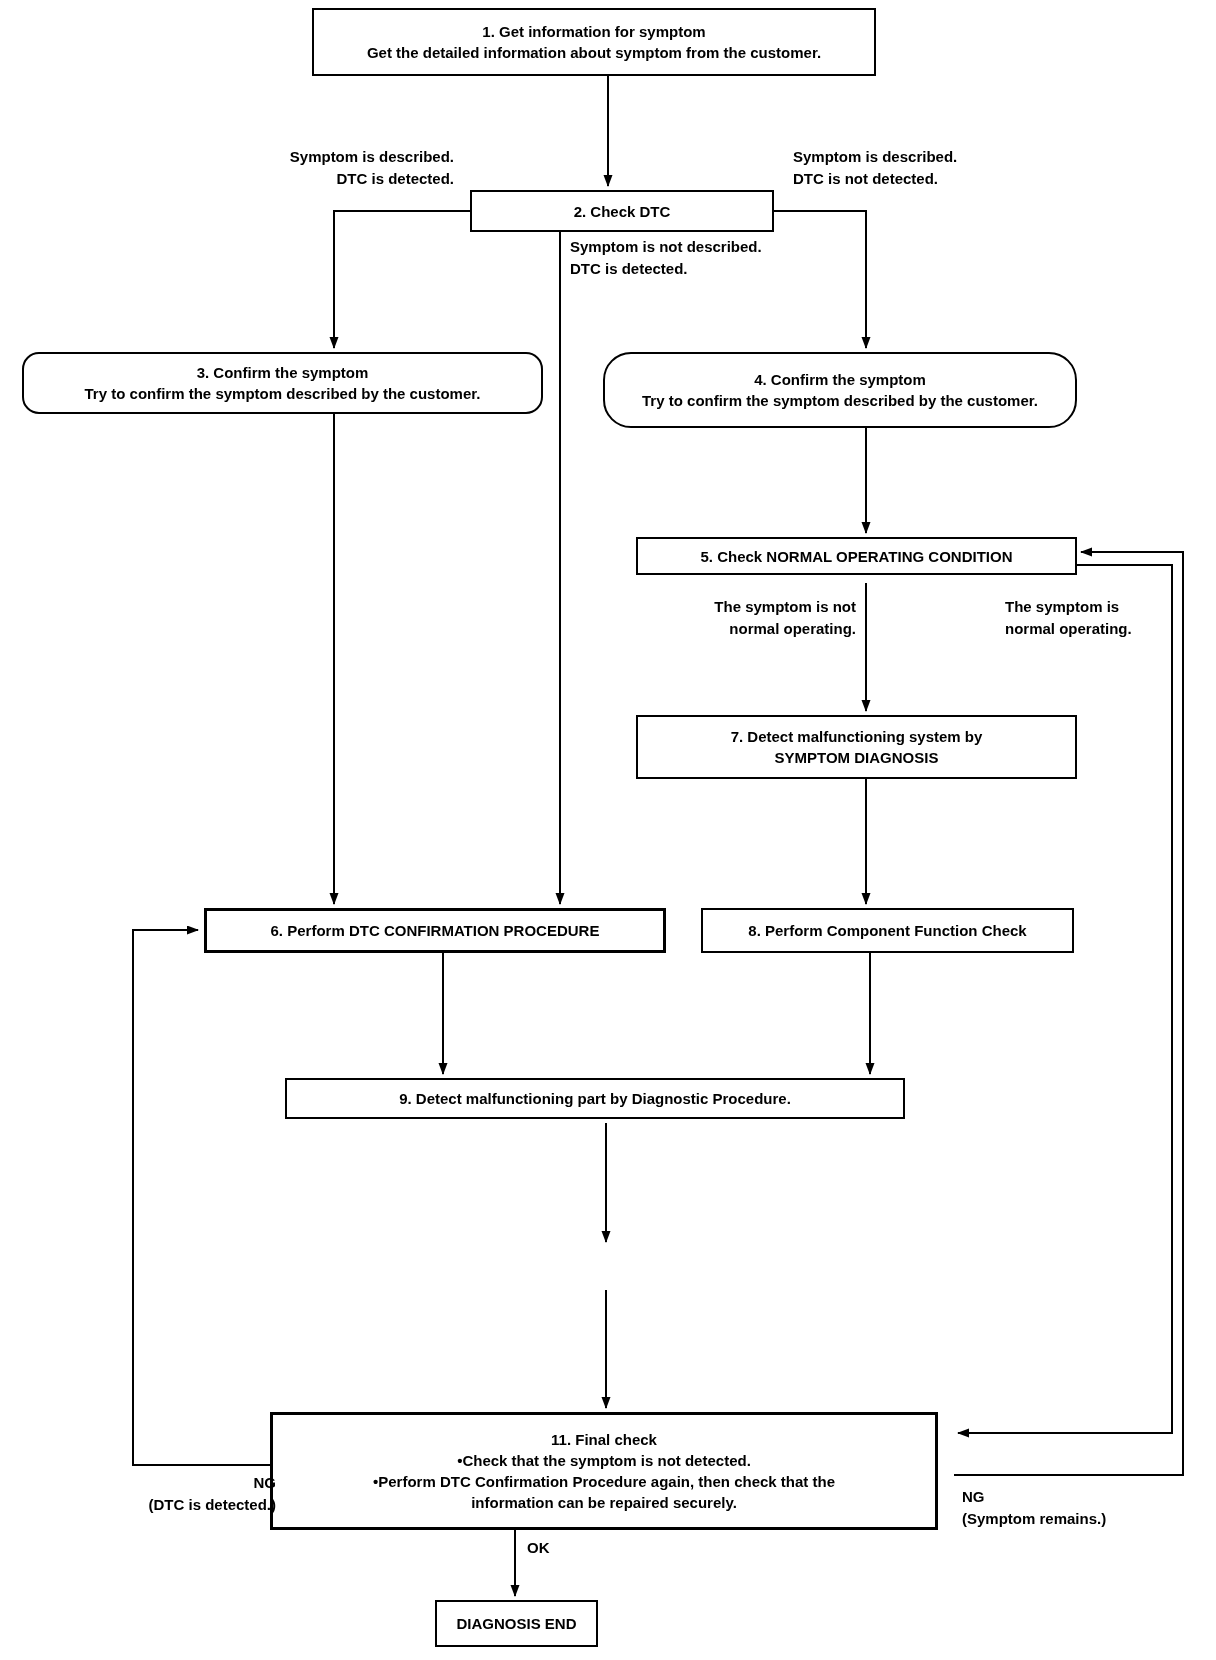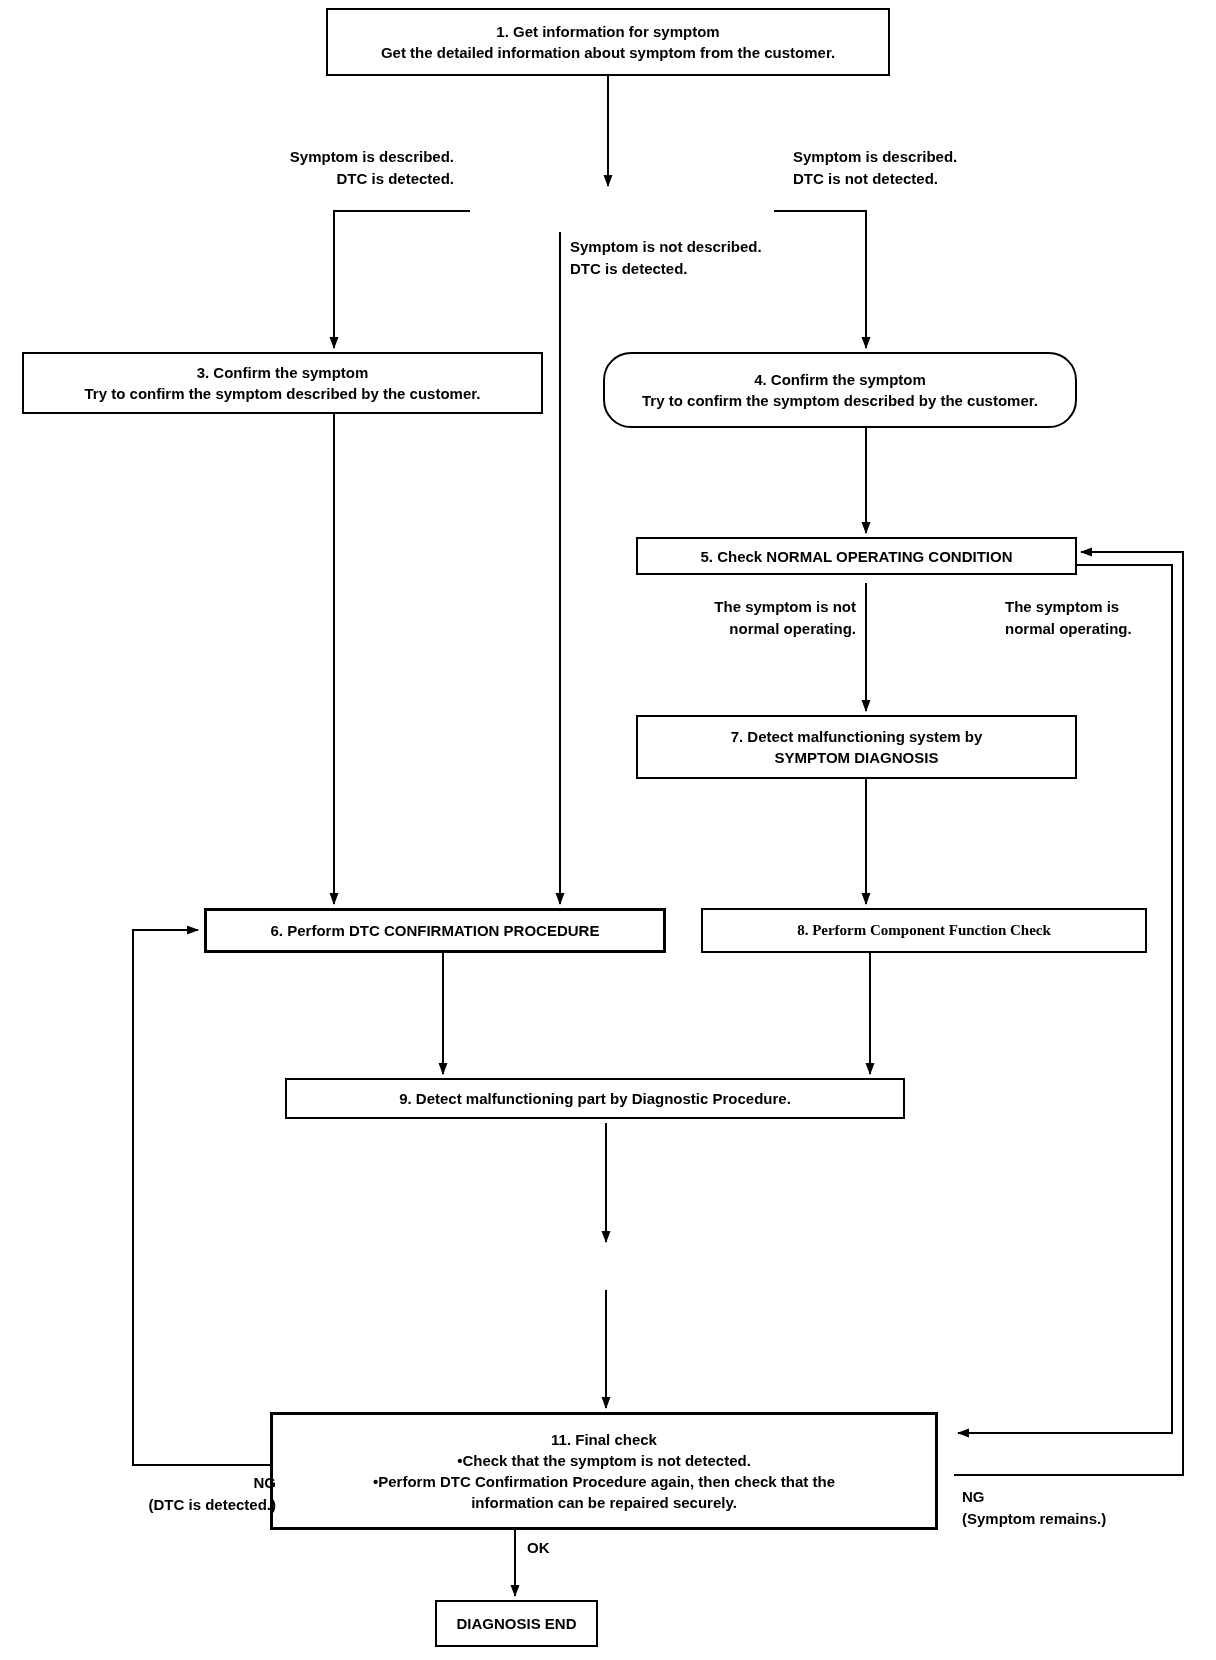--- a/index.html
+++ b/index.html
@@ -57,27 +57,30 @@
       <polyline points="870,953 870,1074" marker-end="url(#arr)"></polyline>
       <polyline points="606,1123 606,1242" marker-end="url(#arr)"></polyline>
       <polyline points="606,1290 606,1408" marker-end="url(#arr)"></polyline>
       <polyline points="515,1530 515,1596" marker-end="url(#arr)"></polyline>
       <polyline points="286,1465 133,1465 133,930 198,930" marker-end="url(#arr)"></polyline>
       <polyline points="954,1475 1183,1475 1183,552 1081,552" marker-end="url(#arr)"></polyline>
       <polyline points="1077,565 1172,565 1172,1433 958,1433" marker-end="url(#arr)"></polyline>
     </g>
   </svg>
 
-  <div class="node" style="left:326px;top:8px;width:564px;height:68px;">
+  <div class="node" style="left:312px;top:8px;width:564px;height:68px;">
     <div class="ln">1. Get information for symptom</div>
     <div class="ln">Get the detailed information about symptom from the customer.</div>
   </div>
 
+  <div class="node" style="left:470px;top:190px;width:304px;height:42px;">
+    <div class="ln">2. Check DTC</div>
+  </div>
 
-  <div class="node" style="left:22px;top:352px;width:521px;height:62px;">
+  <div class="node" style="left:22px;top:352px;width:521px;height:62px;border-radius:17px;">
     <div class="ln">3. Confirm the symptom</div>
     <div class="ln">Try to confirm the symptom described by the customer.</div>
   </div>
 
   <div class="node" style="left:603px;top:352px;width:474px;height:76px;border-radius:28px;">
     <div class="ln">4. Confirm the symptom</div>
     <div class="ln">Try to confirm the symptom described by the customer.</div>
   </div>
 
   <div class="node" style="left:636px;top:537px;width:441px;height:38px;">
@@ -86,21 +89,21 @@
 
   <div class="node" style="left:636px;top:715px;width:441px;height:64px;">
     <div class="ln">7. Detect malfunctioning system by</div>
     <div class="ln">SYMPTOM DIAGNOSIS</div>
   </div>
 
   <div class="node thick" style="left:204px;top:908px;width:462px;height:45px;">
     <div class="ln">6. Perform DTC CONFIRMATION PROCEDURE</div>
   </div>
 
-  <div class="node" style="left:701px;top:908px;width:446px;height:45px;font-family:Liberation Serif, serif;">
+  <div class="node" style="left:701px;top:908px;width:373px;height:45px;">
     <div class="ln">8. Perform Component Function Check</div>
   </div>
 
   <div class="node" style="left:285px;top:1078px;width:620px;height:41px;">
     <div class="ln">9. Detect malfunctioning part by Diagnostic Procedure.</div>
   </div>
 
 
   <div class="node thick" style="left:270px;top:1412px;width:668px;height:118px;">
     <div class="ln">11. Final check</div>

